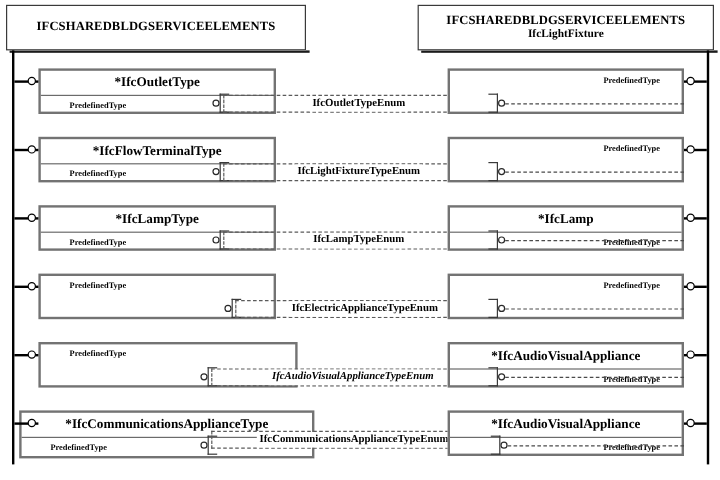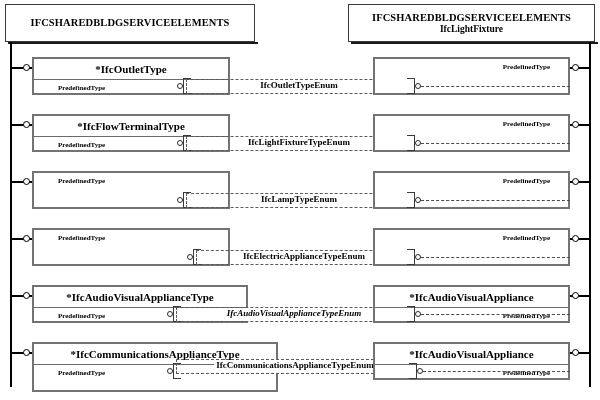--- a/index.html
+++ b/index.html
@@ -183,31 +183,33 @@
   <div class="entity right" style="left:373px;top:114px;width:197px;height:38px;">
     <div class="eattr">PredefinedType</div>
   </div>
   <div class="hline" style="left:570px;top:124px;width:19px;"></div>
   <div class="circle" style="left:572px;top:121px;"></div>
   <div class="bracket flip" style="left:407px;top:135px;width:8px;height:16px;"></div>
   <div class="circle sm" style="left:415px;top:140px;"></div>
   <div class="hline thin" style="left:421px;top:143px;width:149px;
               height:0;border-top:1.4px dashed #4a4a4a;background:none;"></div>
   <div class="entity left" style="left:32px;top:171px;width:198px;height:38px;">
+    <div class="etitle">*IfcLampType</div>
     <div class="eattr">PredefinedType</div>
   </div>
   <div class="hline" style="left:12px;top:181px;width:20px;"></div>
   <div class="circle" style="left:23px;top:178px;"></div>
   <div class="hline thin" style="left:230px;top:200px;width:-47px;"></div>
   <div class="circle sm" style="left:177px;top:197px;"></div>
   <div class="bracket" style="left:183px;top:192px;width:8px;height:16px;"></div>
   <div class="enum" style="left:186px;top:193px;width:226px;height:15px;">
     <span>IfcLampTypeEnum</span>
   </div>
   <div class="entity right" style="left:373px;top:171px;width:197px;height:38px;">
+    <div class="etitle">*IfcLamp</div>
     <div class="eattr">PredefinedType</div>
   </div>
   <div class="hline" style="left:570px;top:181px;width:19px;"></div>
   <div class="circle" style="left:572px;top:178px;"></div>
   <div class="bracket flip" style="left:407px;top:192px;width:8px;height:16px;"></div>
   <div class="circle sm" style="left:415px;top:197px;"></div>
   <div class="hline thin" style="left:421px;top:200px;width:149px;
               height:0;border-top:1.4px dashed #4a4a4a;background:none;"></div>
   <div class="entity left" style="left:32px;top:228px;width:198px;height:38px;">
     <div class="eattr">PredefinedType</div>
@@ -223,42 +225,41 @@
   <div class="entity right" style="left:373px;top:228px;width:197px;height:38px;">
     <div class="eattr">PredefinedType</div>
   </div>
   <div class="hline" style="left:570px;top:238px;width:19px;"></div>
   <div class="circle" style="left:572px;top:235px;"></div>
   <div class="bracket flip" style="left:407px;top:249px;width:8px;height:16px;"></div>
   <div class="circle sm" style="left:415px;top:254px;"></div>
   <div class="hline thin" style="left:421px;top:257px;width:149px;
               height:0;border-top:1.4px dashed #4a4a4a;background:none;"></div>
   <div class="entity left" style="left:32px;top:285px;width:216px;height:38px;">
-    <div class="etitle">*IfcAudioVisualApplianceType</div>
     <div class="eattr">PredefinedType</div>
   </div>
   <div class="hline" style="left:12px;top:295px;width:20px;"></div>
   <div class="circle" style="left:23px;top:292px;"></div>
   <div class="hline thin" style="left:248px;top:314px;width:-75px;"></div>
   <div class="circle sm" style="left:167px;top:311px;"></div>
   <div class="bracket" style="left:173px;top:306px;width:8px;height:16px;"></div>
   <div class="enum" style="left:176px;top:307px;width:236px;height:15px;font-style:italic;">
     <span>IfcAudioVisualApplianceTypeEnum</span>
   </div>
   <div class="entity right" style="left:373px;top:285px;width:197px;height:38px;">
     <div class="etitle">*IfcAudioVisualAppliance</div>
     <div class="eattr">PredefinedType</div>
   </div>
   <div class="hline" style="left:570px;top:295px;width:19px;"></div>
   <div class="circle" style="left:572px;top:292px;"></div>
   <div class="bracket flip" style="left:407px;top:306px;width:8px;height:16px;"></div>
   <div class="circle sm" style="left:415px;top:311px;"></div>
   <div class="hline thin" style="left:421px;top:314px;width:149px;
               height:0;border-top:1.4px dashed #4a4a4a;background:none;"></div>
-  <div class="entity left" style="left:32px;top:342px;width:246px;height:50px;">
+  <div class="entity left" style="left:16px;top:342px;width:246px;height:40px;">
     <div class="etitle">*IfcCommunicationsApplianceType</div>
     <div class="eattr">PredefinedType</div>
   </div>
   <div class="hline" style="left:12px;top:352px;width:20px;"></div>
   <div class="circle" style="left:23px;top:349px;"></div>
   <div class="hline thin" style="left:278px;top:371px;width:-105px;"></div>
   <div class="circle sm" style="left:167px;top:368px;"></div>
   <div class="bracket" style="left:173px;top:363px;width:8px;height:16px;"></div>
   <div class="enum" style="left:176px;top:359px;width:238px;height:15px;">
     <span>IfcCommunicationsApplianceTypeEnum</span>

